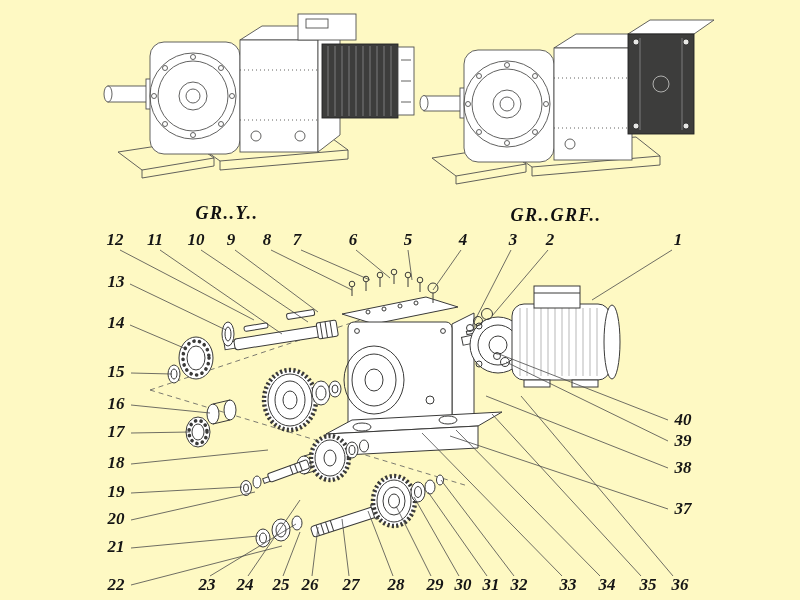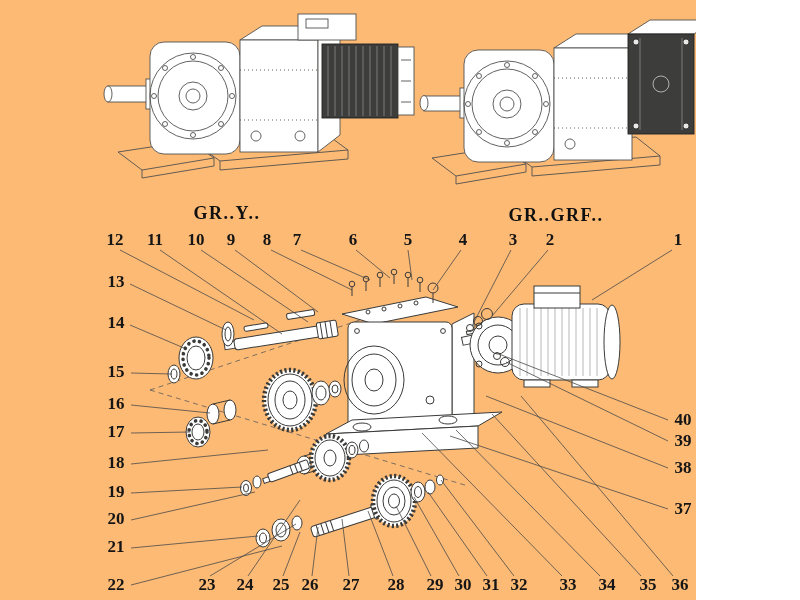--- a/index.html
+++ b/index.html
@@ -1,17 +1,17 @@
 <!DOCTYPE html>
 <html><head>
 <meta charset="utf-8">
 <style>
   html,body{margin:0;padding:0;background:#fff;}
-  .stage{position:relative;width:696px;height:600px;background:#fdba74;overflow:hidden;
-         font-family:"Liberation Serif",serif;}
+  .stage{position:relative;width:800px;height:600px;background:#fef9c3;overflow:hidden;
+         font-family:"Liberation Serif",serif;font-style:italic;}
   svg{position:absolute;left:0;top:0;}
   .callout{font-family:"Liberation Serif",serif;font-size:17px;font-weight:bold;fill:#151515;
            text-anchor:middle;}
   .leader{stroke:#4a4a4a;stroke-width:0.8;fill:none;}
   .variant-label{font-family:"Liberation Serif",serif;font-size:18px;font-weight:bold;fill:#101010;
            text-anchor:middle;letter-spacing:1.5px;}
   .art{stroke:#50504f;stroke-width:0.9;fill:none;}
   .artfill{stroke:#50504f;stroke-width:0.9;fill:#ffffff;}
   .dark{fill:#3d3d3c;stroke:#232323;stroke-width:0.9;}
   .fin{stroke:#9a9a98;stroke-width:0.7;}

